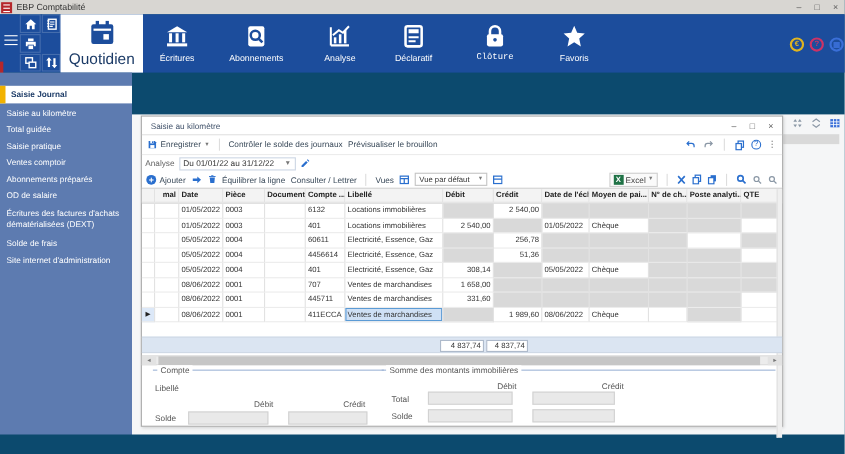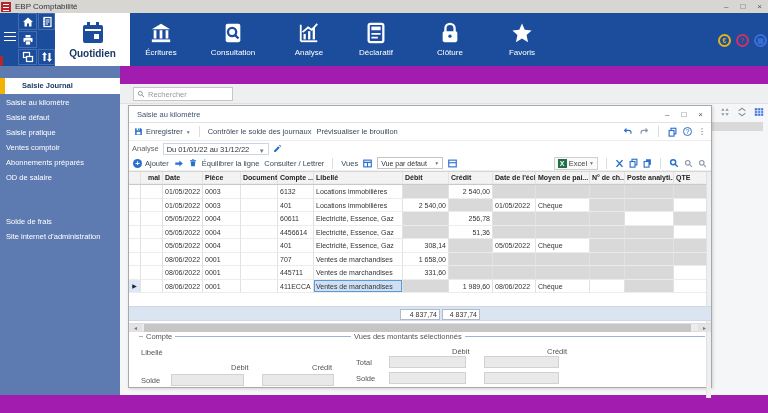--- a/index.html
+++ b/index.html
@@ -1,39 +1,39 @@
 <!DOCTYPE html>
 <html><head>
 <meta charset="utf-8">
 <style>
 *{margin:0;padding:0;box-sizing:border-box}
 html,body{width:768px;height:413px;overflow:hidden;font-family:"Liberation Sans",sans-serif}
-#app{position:relative;width:768px;height:413px;background:#a21caf}
+#app{position:relative;width:768px;height:413px;background:#0c4a6e}
 .abs{position:absolute}
 svg{display:block}
 
 #titlebar{left:0;top:0;width:768px;height:13px;background:#d8d6d2;display:flex;align-items:center;padding-left:1px}
 #app-icon{width:10px;height:10px;background:#b5272b;margin-right:4px;position:relative;flex:none}
 #app-icon:before{content:"";position:absolute;left:2px;top:2px;width:6px;height:1px;background:#fff;box-shadow:0 3px 0 #fff,0 6px 0 #fff}
 #titlebar .ttl{font-size:8px;color:#333}
 #win-ctl{position:absolute;right:6px;top:0;height:13px;display:flex;align-items:center;gap:12px;color:#555;font-size:8px;line-height:13px}
 
 #ribbon{left:0;top:13px;width:768px;height:53px;background:#1c4d9c}
 #hamburger{position:absolute;left:4px;top:19px;width:12px;height:9px;border-top:1.5px solid #fff;border-bottom:1.5px solid #fff}
 #hamburger:before{content:"";display:block;margin-top:2.5px;height:1.5px;background:#fff}
 .lp-ico{position:absolute;color:#fff;display:flex;align-items:center;justify-content:center;border:1px solid rgba(255,255,255,.18)}
 #quotidien-tile{position:absolute;left:55px;top:0;width:75px;height:53px;background:#fff;display:flex;flex-direction:column;align-items:center;justify-content:center;gap:3px}
-#quotidien-tile .lbl{font-size:10px;font-weight:bold;color:#1b3a66}
+#quotidien-tile .lbl{font-size:14px;font-weight:normal;color:#1b3a66}
 .rib-item{position:absolute;top:0;height:53px;width:70px;display:flex;flex-direction:column;align-items:center;justify-content:center;gap:4px;color:#fff}
 .rib-item .lbl{font-size:8px;color:#fff;white-space:nowrap}
 .rib-circle{position:absolute;top:21px;width:13px;height:13px;border-radius:50%;display:flex;align-items:center;justify-content:center;font-size:7px;font-weight:bold}
 
 #sidebar{left:0;top:66px;width:120px;height:329px;background:#5d7bb0;overflow:hidden}
 .sb-item{position:absolute;left:0;right:0;padding:0 6px;font-size:7.5px;color:#fff;line-height:10px}
-.sb-item.sel{background:#fff;color:#1b3a66;font-weight:bold;line-height:16px;padding-left:22px}
+.sb-item.sel{background:#fff;color:#1b3a66;font-weight:bold;line-height:16px;padding-left:10px}
 .sb-item.sel:before{content:"";position:absolute;left:0;top:0;bottom:0;width:5px;background:#f2b200}
 #red-sliver{left:0;top:56px;width:3px;height:16px;background:#b5272b}
 
 #tabstrip{left:120px;top:66px;width:648px;height:18px;background:#fbfbfb;border-bottom:1px solid #d9d9d9;display:flex;align-items:stretch;padding-left:5px}
 .tab{display:flex;align-items:center;padding:0 9px;font-size:7.5px;color:#555}
 .tab.active{color:#1b3a66;border-bottom:2px solid #f0a30a}
 #searchrow{left:120px;top:84px;width:648px;height:20px;background:#edeff1;border-bottom:1px solid #e2e2e2}
 #search-box{position:absolute;left:13px;top:3px;width:100px;height:14px;background:#fff;border:1px solid #c6c6c6;display:flex;align-items:center;padding:0 3px;gap:3px}
 #search-box .ph{font-size:7.5px;color:#999}
 
@@ -44,21 +44,21 @@
 #cwin{position:absolute;left:8px;top:1px;width:584px;height:283px;background:#fff;border:1px solid #a9a9a9;box-shadow:1px 1px 3px rgba(0,0,0,.15)}
 #cw-title{height:17px;border-bottom:1px solid #e2e2e2;display:flex;align-items:center;padding:0 8px}
 #cw-title .t{font-size:7.5px;color:#42536b}
 #cw-ctl{margin-left:auto;display:flex;gap:12px;color:#555;font-size:8px}
 .tb{display:flex;align-items:center;font-size:7.5px;color:#3a4a5a}
 #cw-tb1{height:18px;border-bottom:1px solid #ececec;padding:0 5px;gap:5px}
 #cw-tb1 .sep,#cw-tb2 .sep{width:1px;height:11px;background:#ddd;margin:0 3px}
 .tbtn{display:flex;align-items:center;gap:3px;white-space:nowrap}
 #cw-tb1-right{margin-left:auto;display:flex;align-items:center;gap:6px}
 #cw-exrow{height:15px;display:flex;align-items:center;padding:0 3px;font-size:7.5px;color:#666;gap:4px}
-#ex-field{width:106px;height:12px;border:1px solid #ccd6e4;display:flex;align-items:flex-end;padding:0 3px;color:#333}
+#ex-field{width:106px;height:12px;border:1px solid #ccd6e4;display:flex;align-items:center;padding:0 3px;color:#333}
 #ex-field .car{margin-left:auto;color:#777;font-size:6px}
 #cw-tb2{height:15px;padding:0 4px;gap:5px;border-bottom:1px solid #f0f0f0}
 #cw-tb2-right{margin-left:auto;display:flex;align-items:center;gap:5px}
 .combo{height:12px;border:1px solid #c4c4c4;display:flex;align-items:center;padding:0 3px;gap:4px;font-size:7px;color:#333;white-space:nowrap;overflow:hidden}
 .xlsbtn{height:13px;border:1px solid #cfcfcf;background:#fafafa;display:flex;align-items:center;padding:0 3px;gap:2px;font-size:7.5px;color:#444}
 
 #grid{position:relative;border-top:1px solid #d5d5d5}
 .g-head{display:flex;height:13px;background:#f3f3f3;border-bottom:1px solid #c9c9c9}
 .g-head .gc{font-weight:bold;color:#222;background:#f3f3f3;font-size:7px;line-height:12px}
 .g-row{display:flex;height:13.5px}
@@ -133,21 +133,21 @@
           <span class="lbl">Écritures</span>
         </div>
         <div class="rib-item" style="left: 198px;">
           <span>
             <svg width="22" height="22" viewBox="0 0 24 24">
               <rect x="4" y="2" width="16" height="20" rx="2" fill="#fff"></rect>
               <circle cx="11" cy="11" r="4.5" fill="none" stroke="#1c4d9c" stroke-width="2.5"></circle>
               <path d="M14 14 L18 18" stroke="#1c4d9c" stroke-width="2.5"></path>
             </svg>
           </span>
-          <span class="lbl">Consultation</span>
+          <span class="lbl">Abonnements</span>
         </div>
         <div class="rib-item" style="left: 274px;">
           <span>
             <svg width="22" height="22" viewBox="0 0 24 24">
               <path d="M3 21 V3" stroke="#fff" stroke-width="2"></path>
               <path d="M3 21 H21" stroke="#fff" stroke-width="2"></path>
               <rect x="6" y="13" width="2.5" height="6" fill="#fff"></rect>
               <rect x="11" y="10" width="2.5" height="9" fill="#fff"></rect>
               <rect x="16" y="6" width="2.5" height="13" fill="#fff"></rect>
               <path d="M5 11 L11 6 L15 8.5 L21 2" stroke="#fff" stroke-width="2" fill="none"></path>
@@ -158,21 +158,21 @@
         <div class="rib-item" style="left: 341px;">
           <span>
             <svg width="22" height="22" viewBox="0 0 24 24">
               <rect x="4" y="2" width="16" height="20" rx="2" fill="none" stroke="#fff" stroke-width="2.5"></rect>
               <rect x="7" y="5" width="10" height="4" fill="#fff"></rect>
               <path d="M7 13 H17 M7 17 H14" stroke="#fff" stroke-width="2"></path>
             </svg>
           </span>
           <span class="lbl">Déclaratif</span>
         </div>
-        <div class="rib-item" style="left: 415px;">
+        <div class="rib-item" style="left: 415px; font-family: Liberation Mono, monospace;">
           <span>
             <svg width="22" height="22" viewBox="0 0 24 24">
               <path d="M7 11 V7 a5 5 0 0 1 10 0 V11" fill="none" stroke="#fff" stroke-width="2.5"></path>
               <rect x="4" y="10" width="16" height="12" rx="2" fill="#fff"></rect>
               <circle cx="12" cy="15.5" r="1.8" fill="#1c4d9c"></circle>
             </svg>
           </span>
           <span class="lbl">Clôture</span>
         </div>
         <div class="rib-item" style="left: 487px;">
@@ -220,39 +220,31 @@
           <path fill="#fff" d="M16 4 V16 H19 L14 22 L9 16 H12 V4 Z" transform="translate(3,0)"></path>
         </svg>
       </div>
     </div>
 
   <div id="red-sliver" class="abs"></div>
 
   <div id="sidebar" class="abs">
       <div class="sb-item sel" style="top: 12px; height: 16px;">Saisie Journal</div>
       <div class="sb-item" style="top: 32px;">Saisie au kilomètre</div>
-      <div class="sb-item" style="top: 47px;">Saisie défaut</div>
+      <div class="sb-item" style="top: 47px;">Total guidée</div>
       <div class="sb-item" style="top: 62px;">Saisie pratique</div>
       <div class="sb-item" style="top: 77px;">Ventes comptoir</div>
       <div class="sb-item" style="top: 92px;">Abonnements préparés</div>
       <div class="sb-item" style="top: 107px;">OD de salaire</div>
+      <div class="sb-item" style="top: 123px;">Écritures des factures d'achats dématérialisées (DEXT)</div>
       <div class="sb-item" style="top: 151px;">Solde de frais</div>
       <div class="sb-item" style="top: 166px;">Site internet d'administration</div>
     </div>
 
 
-  <div id="searchrow" class="abs">
-    <div id="search-box">
-      <svg width="8" height="8" viewBox="0 0 24 24" class="ico-gray">
-          <circle cx="10" cy="10" r="6" fill="none" stroke="currentColor" stroke-width="3"></circle>
-          <path d="M15 15 L21 21" stroke="currentColor" stroke-width="3"></path>
-        </svg>
-      <span class="ph">Rechercher</span>
-    </div>
-  </div>
 
   <div id="mdi" class="abs">
     <div id="mdi-icons">
         <span style="color:#888;font-size:6px">▼</span>
         <span>
           <svg width="10" height="10" viewBox="0 0 24 24">
             <circle cx="12" cy="7" r="4.5" fill="#3a6fd8"></circle>
             <path fill="#3a6fd8" d="M3 22 a9 7 0 0 1 18 0 Z"></path>
           </svg>
         </span>
@@ -562,21 +554,21 @@
         <span class="lab" style="left:2px;top:12px">Libellé</span>
         <span class="lab" style="left:92px;top:27px">Débit</span>
         <span class="lab" style="left:173px;top:27px">Crédit</span>
         <span class="lab" style="left:2px;top:40px">Solde</span>
         <span class="fld dis" style="left:32px;top:38px;width:73px"></span>
         <span class="fld dis" style="left:123px;top:38px;width:72px"></span>
       </div>
 
       <div class="grp" style="left:218px;top:230px;width:358px;height:50px">
         <span class="topline"></span>
-        <span class="legend">Vues des montants sélectionnés</span>
+        <span class="legend">Somme des montants immobilières</span>
         <span class="lab" style="left:9px;top:22px">Total</span>
         <span class="lab" style="left:9px;top:38px">Solde</span>
         <span class="lab" style="left:105px;top:11px">Débit</span>
         <span class="lab" style="left:200px;top:11px">Crédit</span>
         <span class="fld dis" style="left:42px;top:20px;width:77px"></span>
         <span class="fld dis" style="left:137px;top:20px;width:75px"></span>
         <span class="fld dis" style="left:42px;top:36px;width:77px"></span>
         <span class="fld dis" style="left:137px;top:36px;width:75px"></span>
       </div>
     </div>

